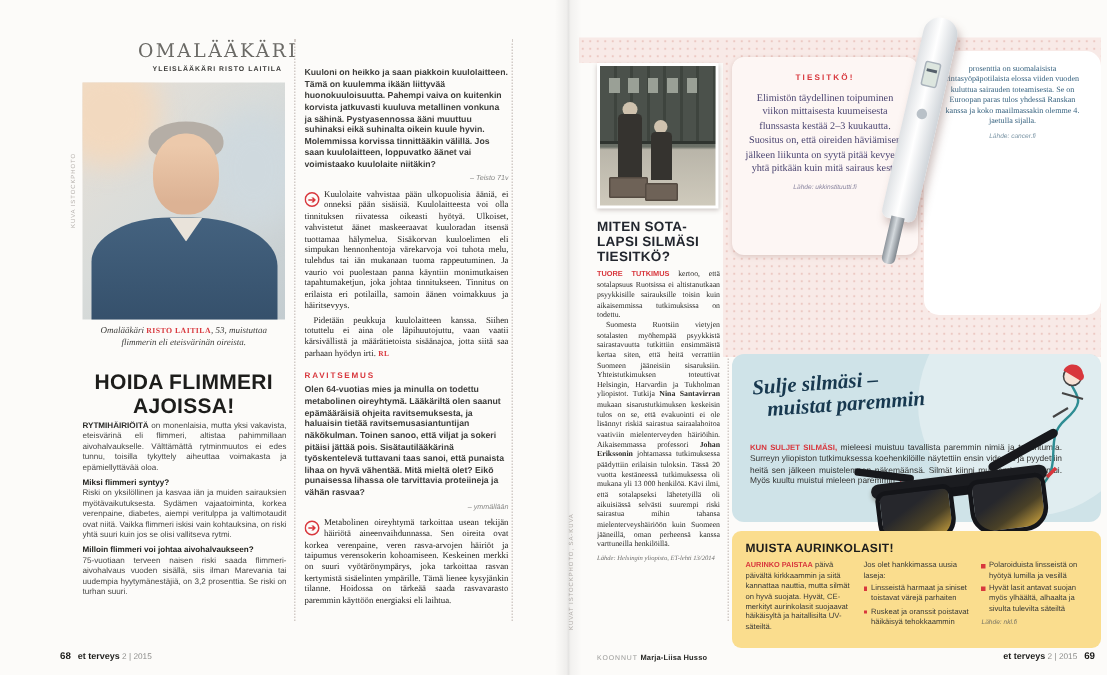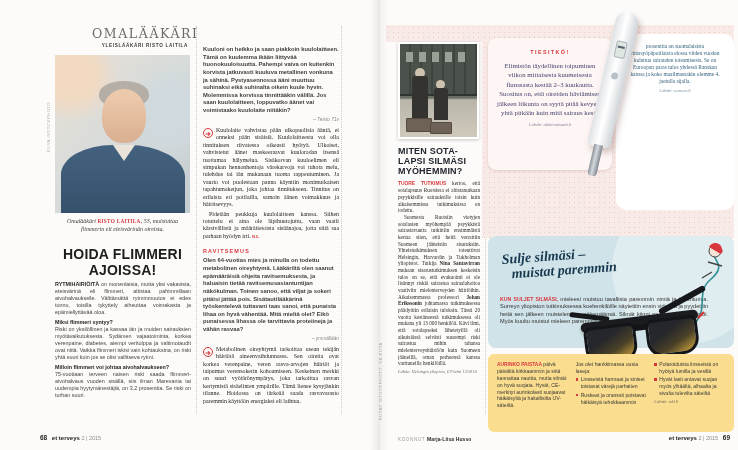--- a/index.html
+++ b/index.html
@@ -239,21 +239,21 @@
       <div class="war-h war-h2"></div>
       <div class="war-kid war-k2"></div>
       <div class="war-case war-c1"></div>
       <div class="war-case war-c2"></div>
     </div>
   </div>
 
   <div class="war-head">
     <div>MITEN SOTA-</div>
     <div>LAPSI SILMÄSI</div>
-    <div>MYÖHEMMIN?</div>
+    <div>TIESITKÖ?</div>
   </div>
 
   <div class="war-body">
     <p><span class="lead-red">TUORE TUTKIMUS</span><span> kertoo, että sotalapsuus Ruotsissa ei altistanutkaan psyykkisille sairauksille toisin kuin aikaisemmissa tutkimuksissa on todettu.</span></p>
     <p><span>Suomesta Ruotsiin vietyjen sotalasten myöhempää psyykkistä sairastavuutta tutkittiin ensimmäistä kertaa siten, että heitä verrattiin Suomeen jääneisiin sisaruksiin. Yhteistutkimuksen toteuttivat Helsingin, Harvardin ja Tukholman yliopistot. Tutkija </span><b>Nina Santavirran</b><span> mukaan sisarustutkimuksen keskeisin tulos on se, että evakuointi ei ole lisännyt riskiä sairastua sairaalahoitoa vaativiin mielenterveyden häiriöihin. Aikaisemmassa professori </span><b>Johan Erikssonin</b><span> johtamassa tutkimuksessa päädyttiin erilaisin tuloksin. Tässä 20 vuotta kestäneessä tutkimuksessa oli mukana yli 13 000 henkilöä. Kävi ilmi, että sotalapseksi lähetetyillä oli aikuisiässä selvästi suurempi riski sairastua mihin tahansa mielenterveyshäiriöön kuin Suomeen jääneillä, oman perheensä kanssa varttuneilla henkilöillä.</span></p>
     <p class="war-src">Lähde: Helsingin yliopisto, ET-lehti 13/2014</p>
   </div>
 
   <div class="tiesitko">
     <div class="tst-label">TIESITKÖ!</div>
@@ -294,20 +294,21 @@
   <div class="sunglasses">
     <div class="sg-arm"></div>
     <div class="sg-arm2"></div>
     <div class="sg-bar"></div>
     <div class="sg-bridge"></div>
     <div class="sg-lens sg-l"></div>
     <div class="sg-lens sg-r"></div>
   </div>
 
   <div class="sunbox">
+    <div class="sun-title">MUISTA AURINKOLASIT!</div>
     <div class="sun-cols">
       <div class="sun-col">
         <span class="lead-red">AURINKO PAISTAA</span><span> päivä päivältä kirkkaammin ja siitä kannattaa nauttia, mutta silmät on hyvä suojata. Hyvät, CE-merkityt aurinkolasit suojaavat häikäisyltä ja haitallisilta UV-säteiltä.</span>
       </div>
       <div class="sun-col">
         <div style="margin-bottom:2px;">Jos olet hankkimassa uusia laseja:</div>
         <div class="sun-li">Linsseistä harmaat ja siniset toistavat värejä parhaiten</div>
         <div class="sun-li">Ruskeat ja oranssit poistavat häikäisyä tehokkaammin</div>
       </div>
       <div class="sun-col">

